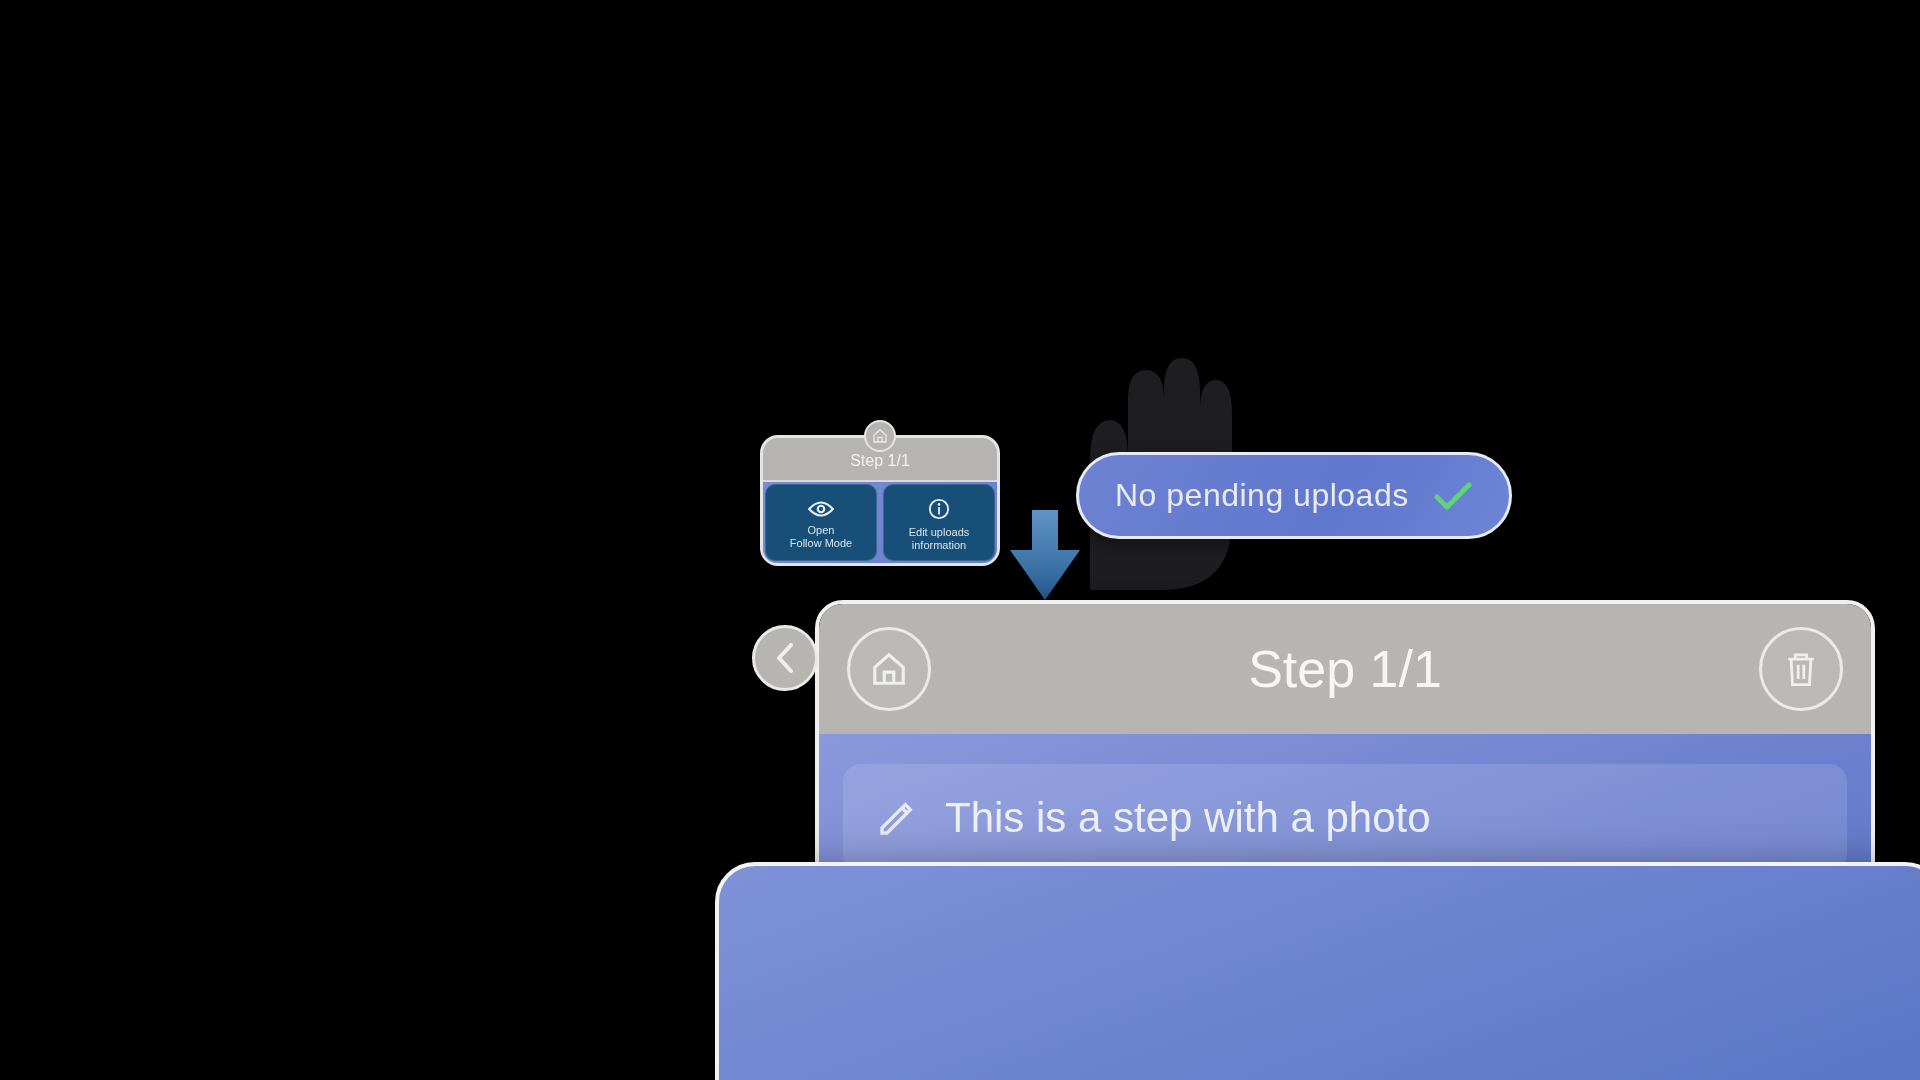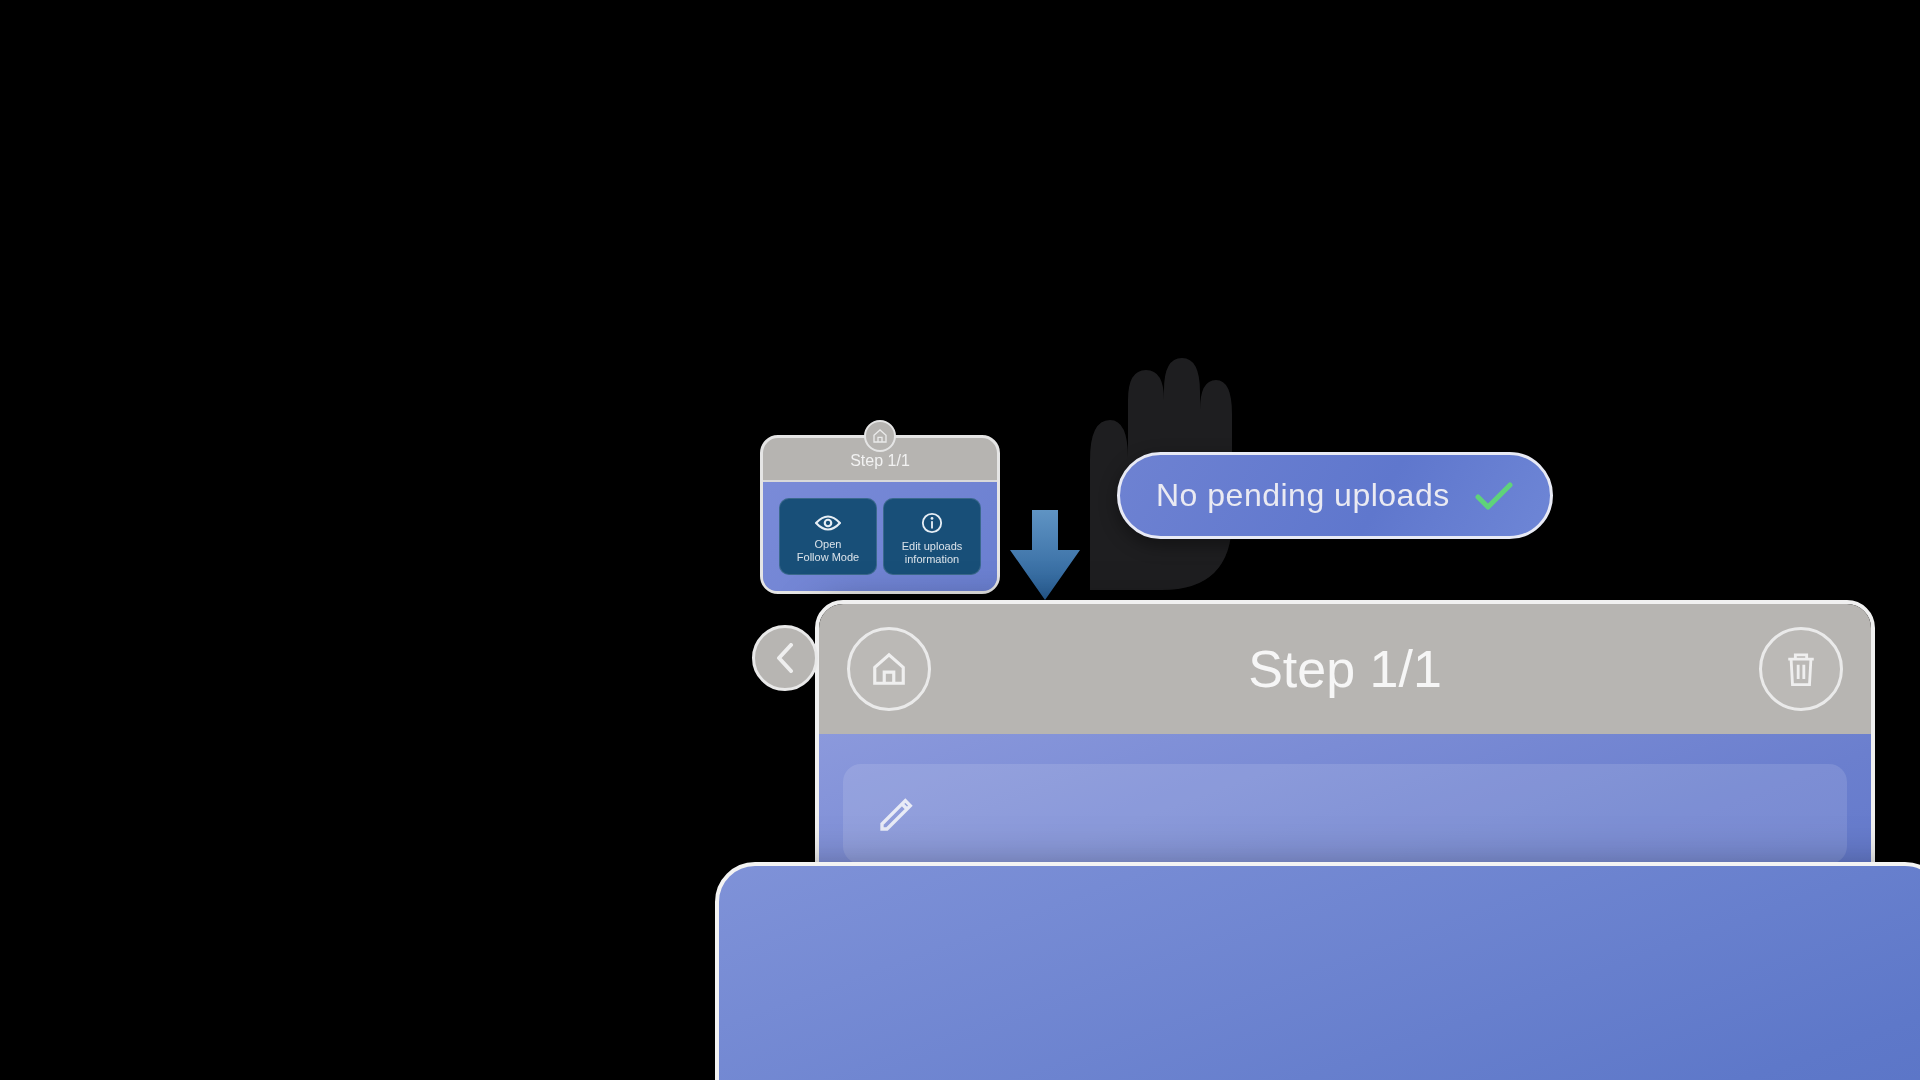--- a/index.html
+++ b/index.html
@@ -29,21 +29,21 @@
     display:flex; align-items:center; justify-content:center;
   }
   .mini-panel .mini-title {
     text-align: center;
     color: #f2f2f2;
     font-size: 16px;
     padding: 14px 0 10px;
   }
   .mini-panel .mini-body {
     display:flex; gap:6px;
-    padding: 16px;
+    padding: 2px;
     border-top: 2px solid #d9d9d9;
     background: linear-gradient(135deg,#7a8bd8,#6a7fd0);
     border-radius: 0 0 14px 14px;
   }
   .mini-tile {
     flex:1;
     background: #184f78;
     border-radius: 10px;
     padding: 14px 6px 10px;
     display:flex; flex-direction:column; align-items:center; justify-content:center;
@@ -56,21 +56,21 @@
   .hand {
     position:absolute;
     left: 1050px; top: 330px;
     width: 200px; height: 260px;
     opacity: .95;
   }
 
   
   .status-pill {
     position:absolute;
-    left: 1117px; top: 452px;
+    left: 1076px; top: 452px;
     padding: 22px 36px;
     border-radius: 999px;
     border: 3px solid #e8eaf5;
     background: linear-gradient(120deg, #6e82d2, #5f77cd 60%, #6e86d6);
     display:flex; align-items:center; gap:24px;
     box-shadow: 0 6px 18px rgba(0,0,0,.4);
   }
   .status-pill span { color:#eaeaf2; font-size:32px; font-weight:400; letter-spacing:.5px; }
 
   
@@ -213,20 +213,21 @@
         <svg width="34" height="38" viewBox="0 0 24 26">
           <path fill="none" stroke="#efefef" stroke-width="2" d="M3 6 H21 M8 6 V3 H16 V6 M5 6 L6 24 H18 L19 6 M10 10 V20 M14 10 V20"></path>
         </svg>
       </div>
     </div>
     <div class="main-body">
       <div class="step-text-row">
         <svg width="40" height="40" viewBox="0 0 24 24">
           <path fill="none" stroke="#e8ebf6" stroke-width="2" d="M3 21 L6 21 L20 7 L17 4 L3 18 Z M15 6 L18 9"></path>
         </svg>
+        <span class="txt">This is a step with a photo</span>
       </div>
     </div>
   </div>
 
   <div class="back-bubble">
     <svg width="24" height="30" viewBox="0 0 24 30">
       <path d="M18 2 L6 15 L18 28" fill="none" stroke="#efefef" stroke-width="4" stroke-linecap="round" stroke-linejoin="round"></path>
     </svg>
   </div>
 

